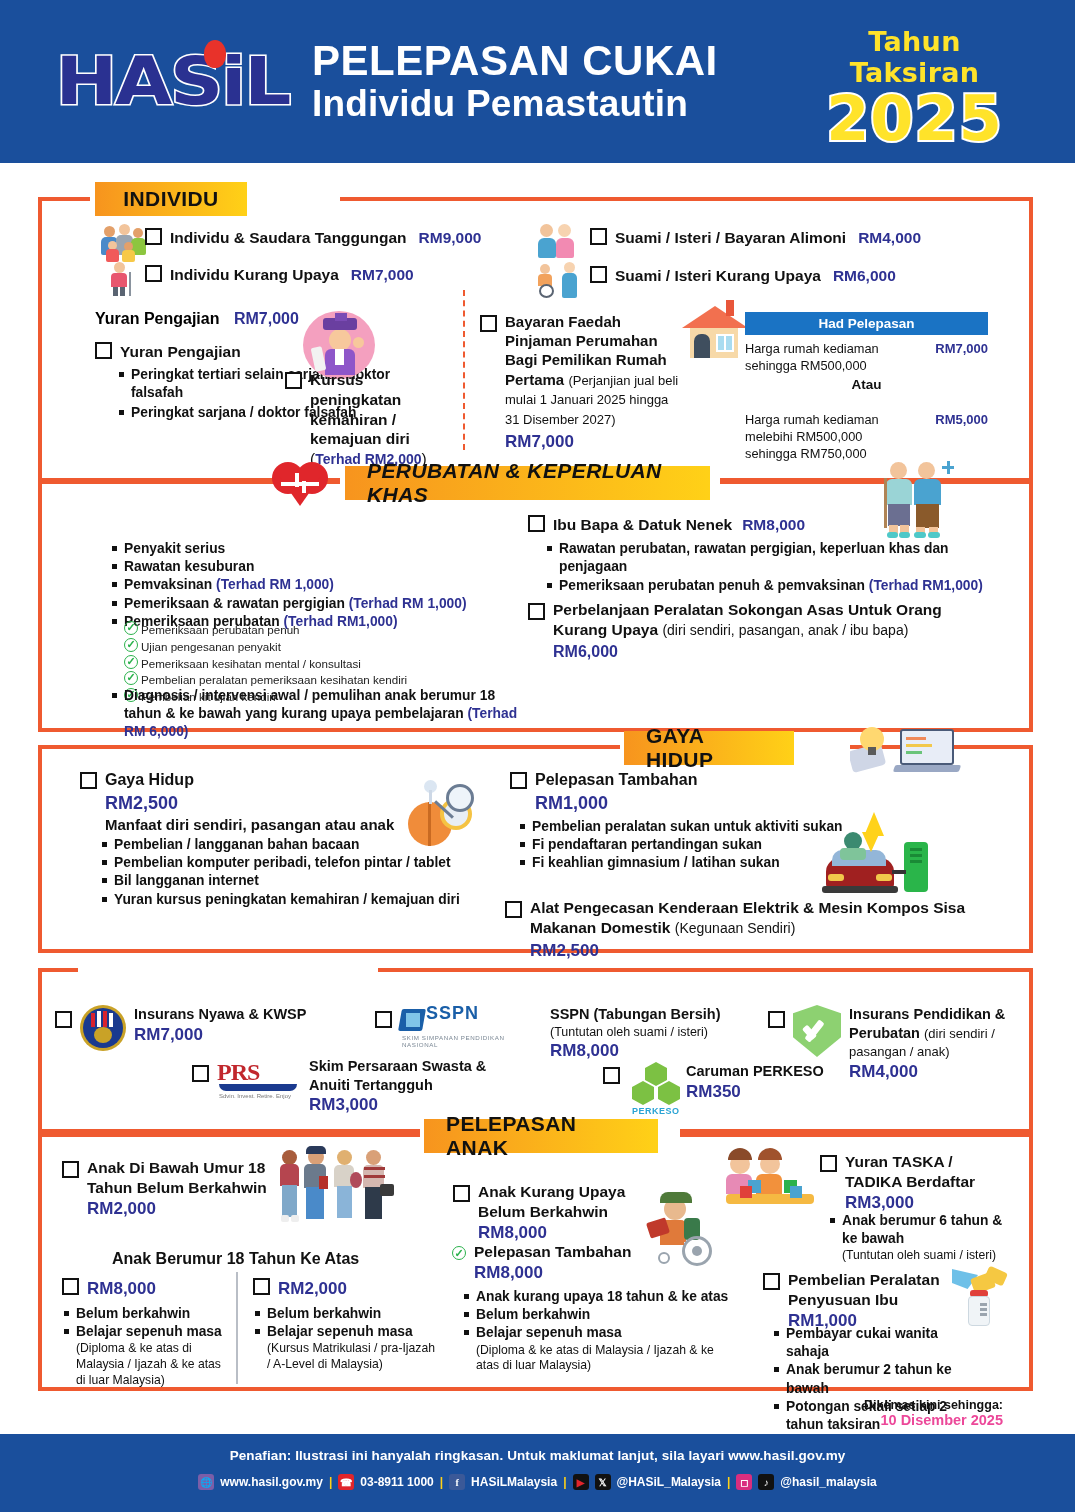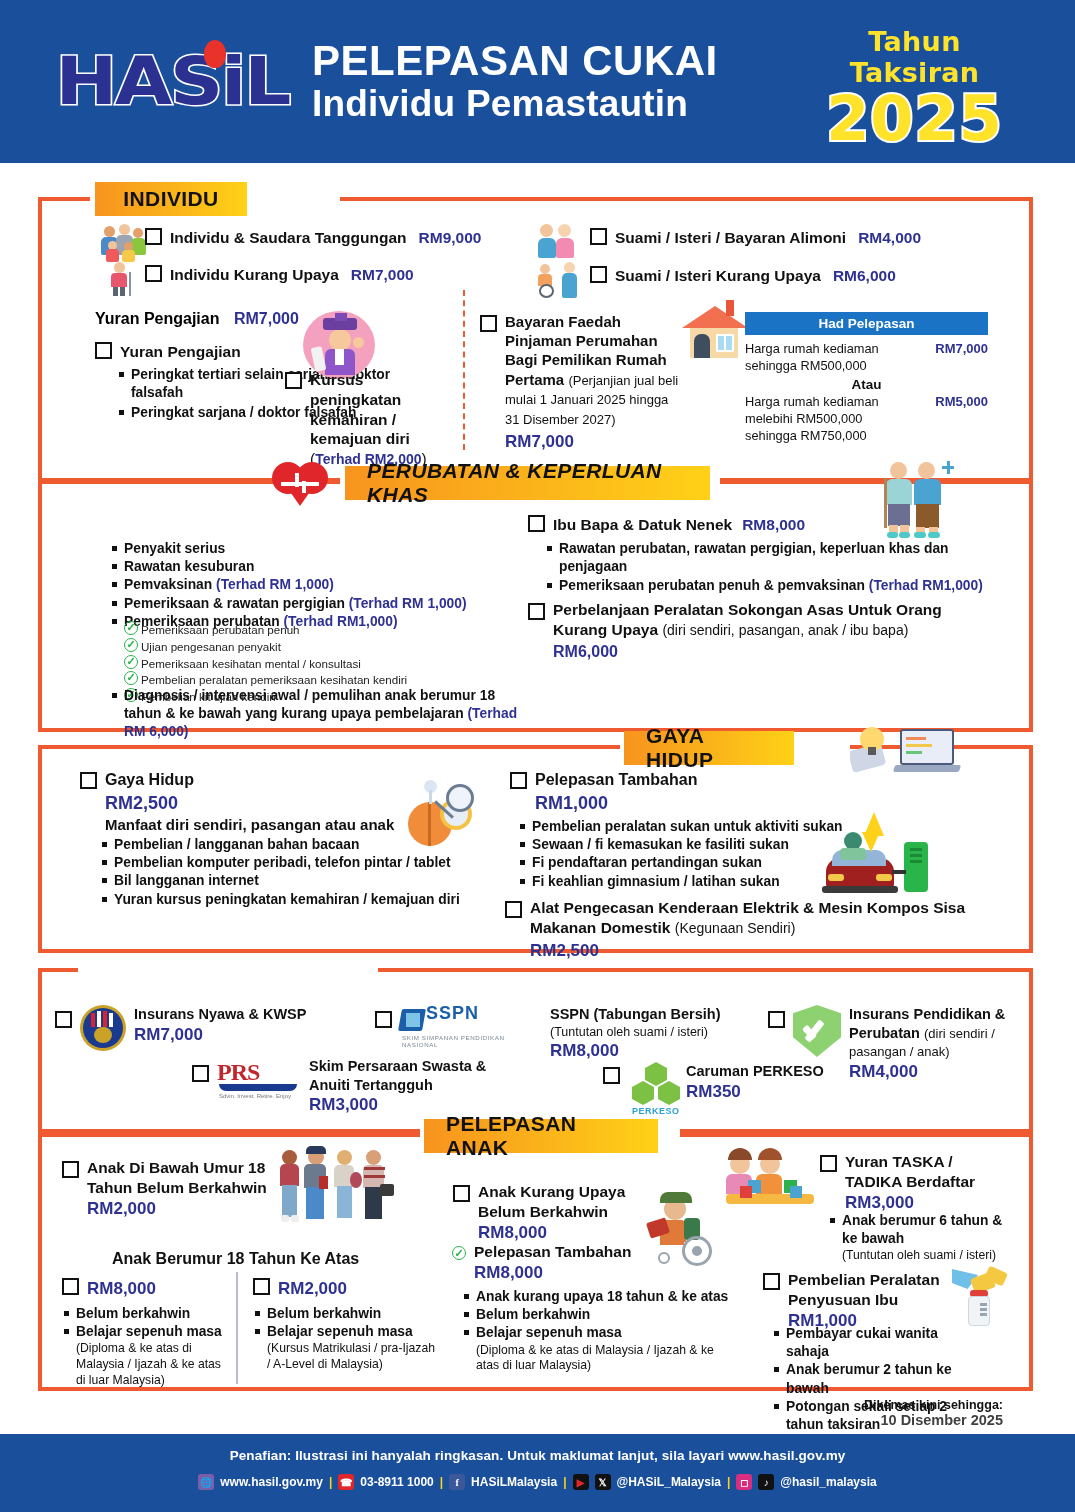--- a/index.html
+++ b/index.html
@@ -92,21 +92,21 @@
             text-align:center; padding:4px 0; }
   .hadp-r { display:flex; justify-content:space-between; align-items:flex-start;
             margin-top:6px; }
   .hadp-l { font-size:12.8px; color:#111; line-height:1.3; font-weight:400; max-width:165px;}
   .hadp-v { font-size:13px; font-weight:900; color:#2e3192; }
   .hadp-or { text-align:center; font-size:13.5px; font-weight:900; color:#111; margin-top:3px; }
 
   
   .upd { position:absolute; right:72px; top:1398px; text-align:right; }
   .upd1 { font-size:12.5px; font-weight:800; color:#111; }
-  .upd2 { font-size:14.5px; font-weight:900; color:#404040; }
+  .upd2 { font-size:14.5px; font-weight:900; color:#ec4899; }
   .footer { position:absolute; left:0; top:1434px; width:1075px; height:78px;
             background:#1a4f9c; color:#fff; text-align:center; }
   .foot1 { font-size:13.5px; font-weight:800; padding-top:14px; letter-spacing:.1px; }
   .foot2 { display:flex; align-items:center; justify-content:center; gap:6px;
            margin-top:11px; font-size:12px; font-weight:800; }
   .fsep { color:#ffd117; font-weight:900; }
   .fic { width:16px; height:16px; border-radius:3px; display:inline-flex;
          align-items:center; justify-content:center; font-size:10px; font-weight:900;
          color:#fff; }
 
@@ -251,21 +251,21 @@
     <div class="rect" style="left:42px;top:34px;width:2px;height:18px;background:#fff;"></div>
   </div>
 
   <div class="hadp">
     <div class="hadp-h">Had Pelepasan</div>
     <div class="hadp-r">
       <div class="hadp-l">Harga rumah kediaman sehingga RM500,000</div>
       <div class="hadp-v">RM7,000</div>
     </div>
     <div class="hadp-or">Atau</div>
-    <div class="hadp-r" style="margin-top:2px;">
+    <div class="hadp-r" style="margin-top:20px;">
       <div class="hadp-l">Harga rumah kediaman melebihi RM500,000 sehingga RM750,000</div>
       <div class="hadp-v">RM5,000</div>
     </div>
   </div>
 
   <div class="sec-frame" style="left:38px; top:480px; width:995px; height:252px;"></div>
   <div class="tab-mask" style="left:340px; top:467px; width:380px; height:28px;"></div>
   <div class="sec-tab" style="left:345px; top:466px; width:365px;font-style:italic;">PERUBATAN &amp; KEPERLUAN KHAS</div>
   <div class="ill" style="left:272px; top:456px; width:56px; height:52px;">
     <div class="circ" style="left:0;top:6px;width:32px;height:32px;background:#e0262b;"></div>
@@ -373,21 +373,20 @@
 
   <div class="abs row" style="left:510px; top:770px;">
     <span class="cb" style="margin-top:2px;"></span>
     <span class="ttl" style="font-size:16px;">
       <span>Pelepasan Tambahan</span>
       <div class="amt" style="font-size:18px; margin-top:2px;">RM1,000</div>
     </span>
   </div>
   <ul class="bl" style="position:absolute; left:518px; top:818px; width:400px;">
     <li>Pembelian peralatan sukan untuk aktiviti sukan</li>
-    <li>Sewaan / fi kemasukan ke fasiliti sukan</li>
     <li>Fi pendaftaran pertandingan sukan</li>
     <li>Fi keahlian gimnasium / latihan sukan</li>
   </ul>
 
   <div class="ill" style="left:820px; top:818px; width:110px; height:82px;">
     <div class="rect" style="left:6px;top:40px;width:68px;height:30px;background:#a02020;border-radius:14px 14px 4px 4px;"></div>
     <div class="rect" style="left:12px;top:32px;width:54px;height:16px;background:#93b6d8;border-radius:10px 10px 0 0;"></div>
     <div class="circ" style="left:24px;top:14px;width:18px;height:18px;background:#3b8a70;"></div>
     <div class="rect" style="left:20px;top:30px;width:26px;height:12px;background:#7fc49a;border-radius:4px;"></div>
     <div class="rect" style="left:8px;top:56px;width:16px;height:7px;background:#f2c84b;border-radius:3px;"></div>

